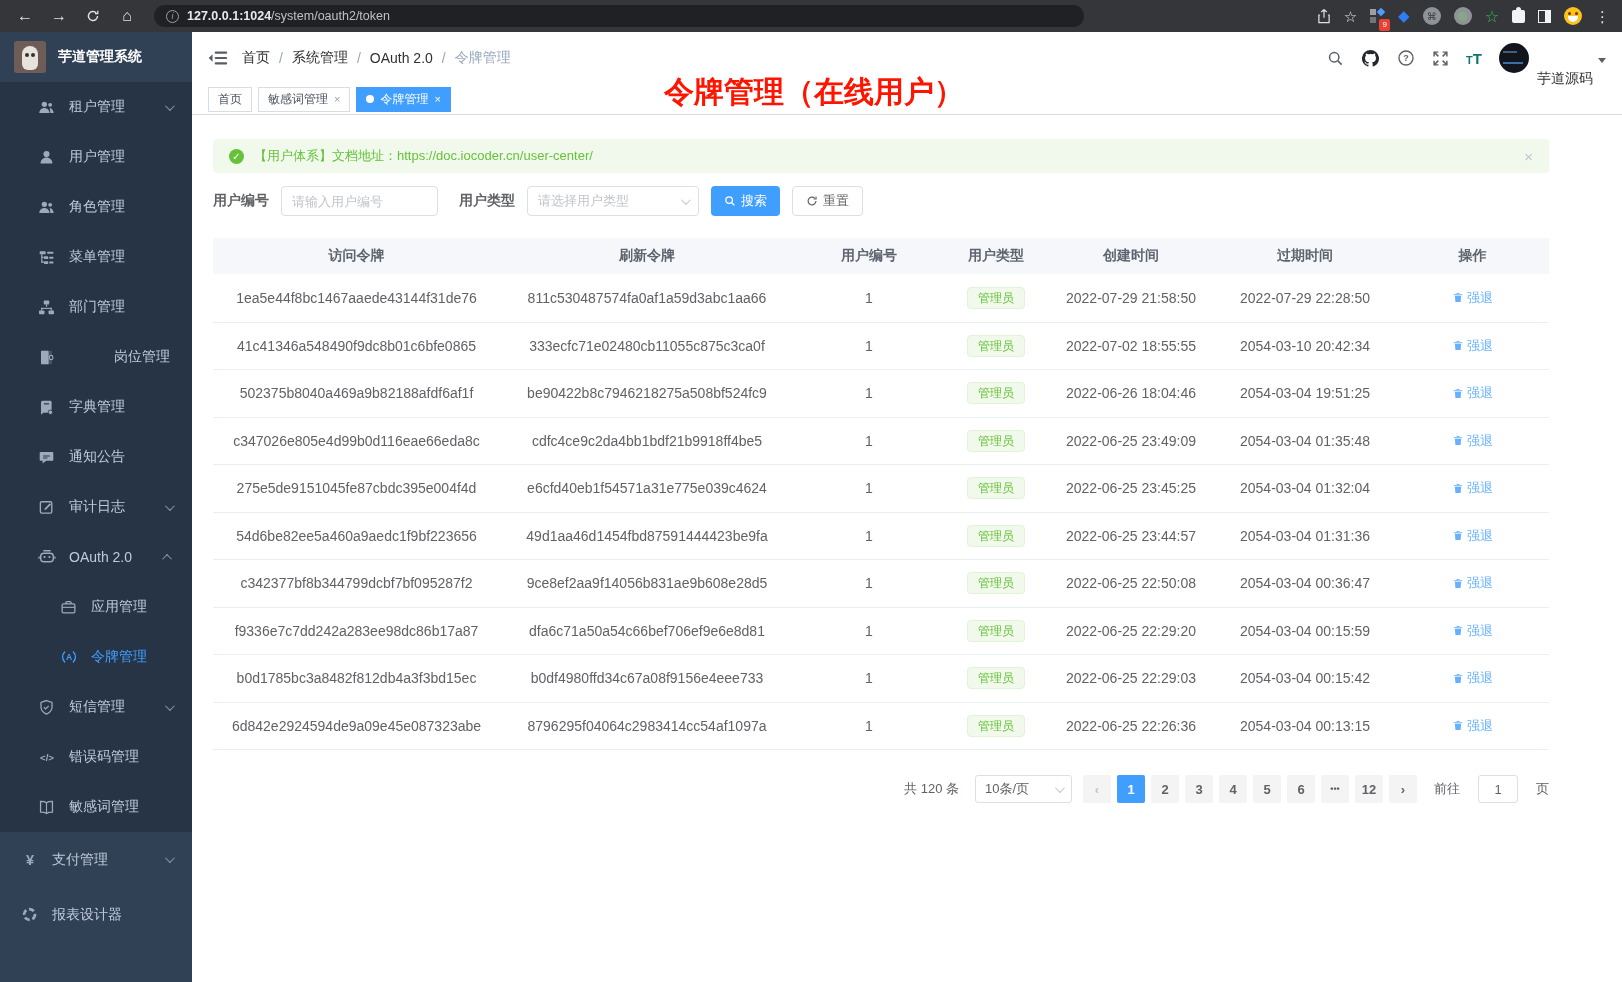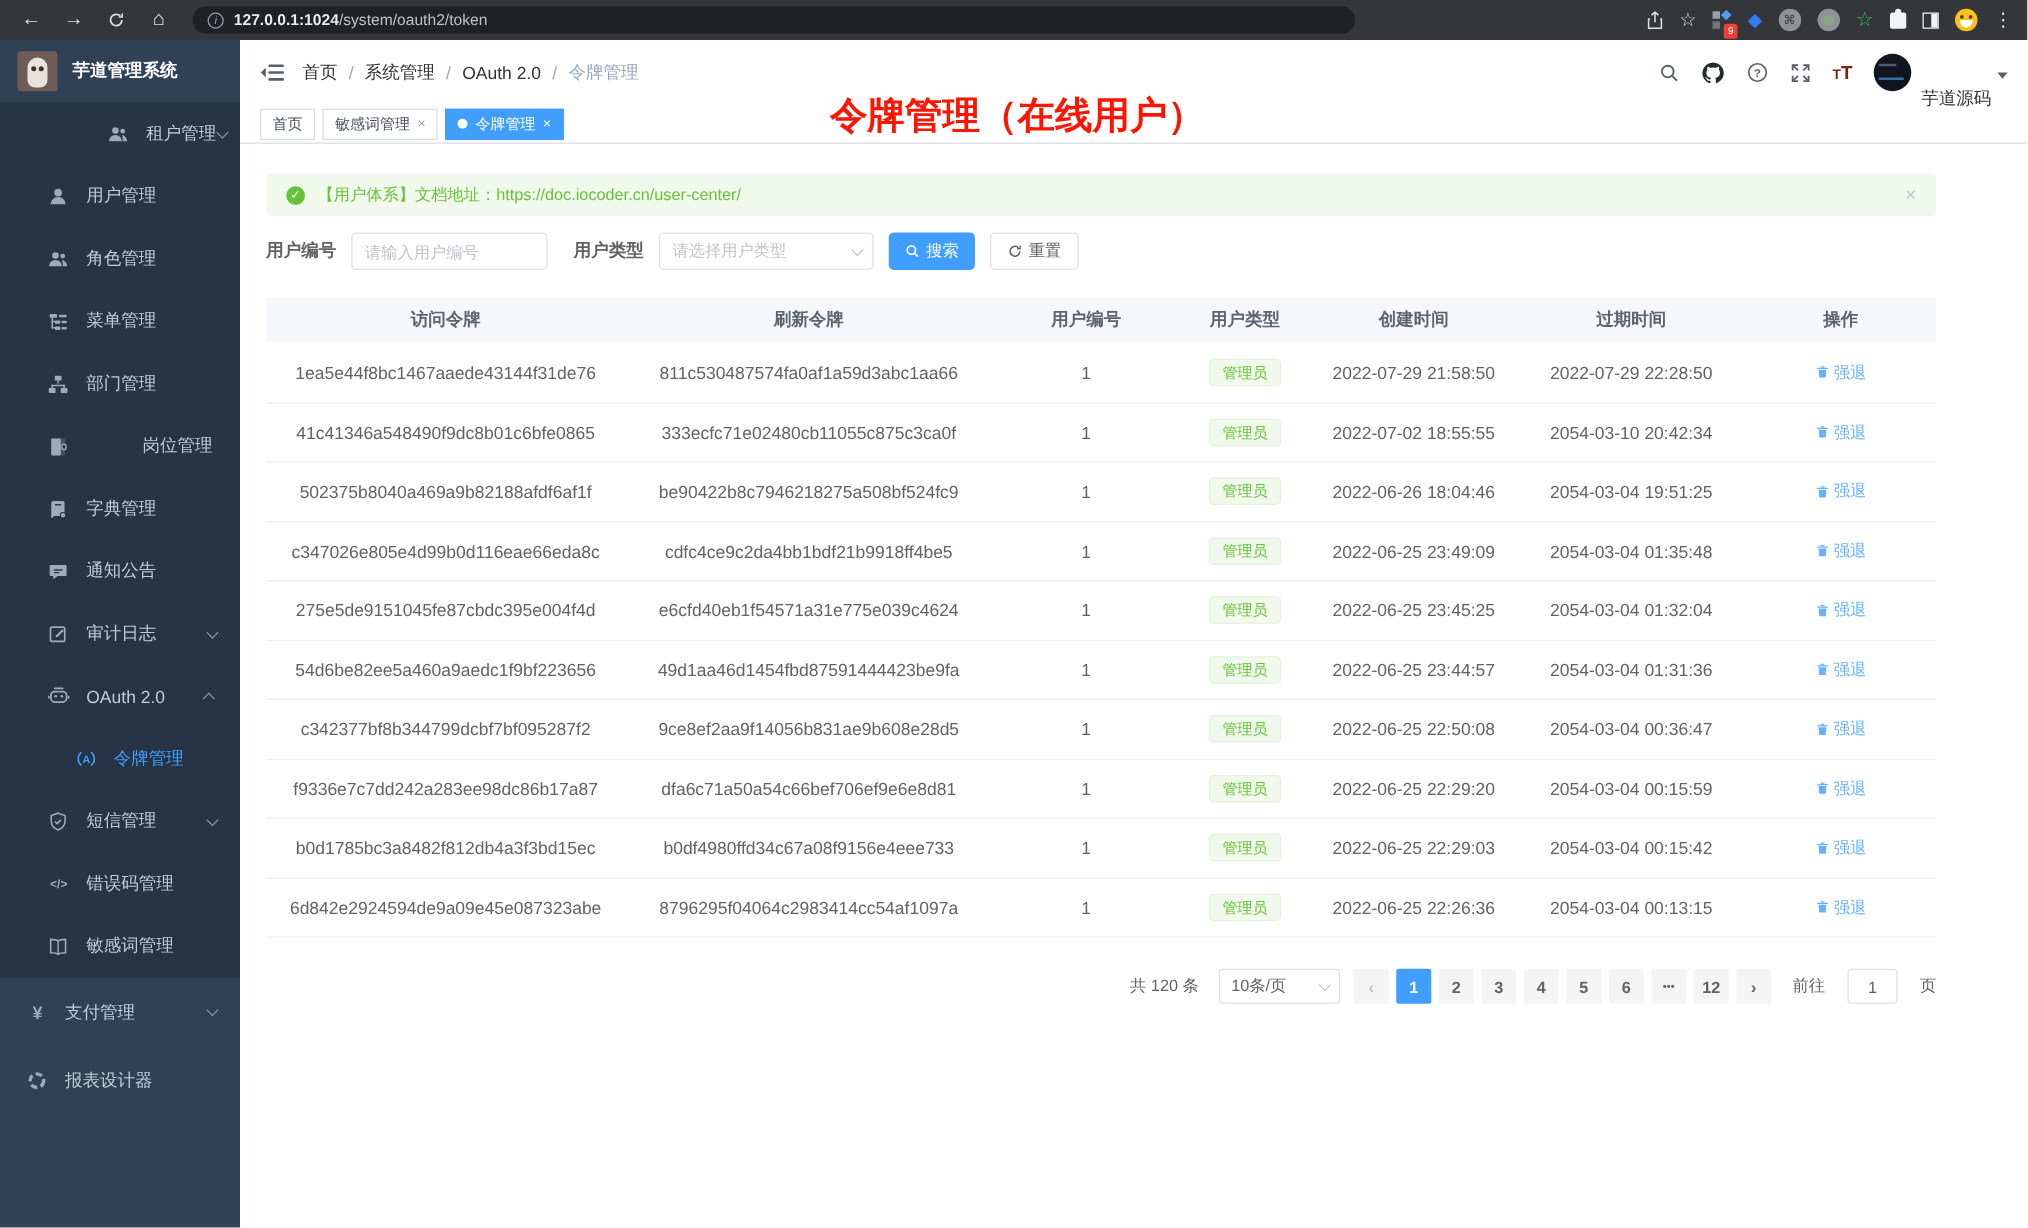--- a/index.html
+++ b/index.html
@@ -68,21 +68,21 @@
     color:#ff1400;z-index:9;white-space:nowrap;}
 
   
   .navbar{height:52px;display:flex;align-items:center;padding:0 16px;flex:none;}
   .hamb{margin-right:14px;display:flex;cursor:pointer;}
   .crumbs{font-size:14px;color:#303133;display:flex;align-items:center;gap:9px;}
   .crumbs .sep{color:#97a8be;}
   .crumbs .last{color:#97a8be;}
   .nav-right{margin-left:auto;display:flex;align-items:center;gap:17px;}
   .nicon{display:flex;align-items:center;cursor:pointer;}
-  .ttxt{font-size:15px;color:#7f1d1d;font-weight:700;}
+  .ttxt{font-size:15px;color:#0f766e;font-weight:700;}
   .ttxt .sm{font-size:11px;}
   .avatar{width:30px;height:30px;border-radius:50%;background:#11151d;position:relative;overflow:hidden;flex:none;}
   .avatar::before{content:"";position:absolute;left:4px;top:8px;width:14px;height:2px;background:#4a5a77;}
   .avatar::after{content:"";position:absolute;left:4px;top:19px;width:20px;height:2px;background:#3a6ea5;}
   .uname{font-size:14px;color:#303133;margin-left:8px;margin-top:42px;}
   .caret{width:0;height:0;border-left:4px solid transparent;border-right:4px solid transparent;
     border-top:5px solid #5a5e66;margin-left:5px;margin-top:4px;}
 
   
   .tagsbar{height:31px;display:flex;align-items:center;padding:0 16px;gap:6px;
@@ -189,21 +189,21 @@
 </div>
 
 <div class="app-row">
 
   <nav class="sidebar">
     <div class="side-logo">
       <span class="logo-img"></span>
       <span class="logo-title">芋道管理系统</span>
     </div>
     <div class="side-sec side-sub">
-        <div class="side-item" style="padding-left: 37px; margin-left: 48px;">
+        <div class="side-item" style="padding-left: 37px;">
           <span class="s-icon">
             <svg width="17" height="17" viewBox="0 0 20 20" fill="currentColor">
               <circle cx="7.5" cy="6.3" r="3.1"></circle>
               <path d="M1.5 16.5c0-3.3 2.7-6 6-6s6 2.7 6 6z"></path>
               <circle cx="14.3" cy="6.9" r="2.3"></circle>
               <path d="M13.8 10.6c2.6.5 4.6 2.9 4.6 5.9h-4c0-2.2-.2-4.3-.6-5.9z"></path>
             </svg>
           </span>
           <span class="lbl">租户管理</span>
           <span class="chev down"></span>
@@ -300,20 +300,30 @@
             <svg width="18" height="18" viewBox="0 0 20 20">
               <rect x="3" y="5.8" width="14" height="9.4" rx="3.6" fill="none" stroke="currentColor" stroke-width="1.6"></rect>
               <circle cx="7.3" cy="10" r="1.2" fill="currentColor"></circle>
               <circle cx="12.7" cy="10" r="1.2" fill="currentColor"></circle>
               <path d="M6.5 3h7" stroke="currentColor" stroke-width="1.6" stroke-linecap="round"></path>
               <path d="M1.2 9.5v2.4M18.8 9.5v2.4" stroke="currentColor" stroke-width="1.4"></path>
             </svg>
           </span>
           <span class="lbl">OAuth 2.0</span>
           <span class="chev up"></span>
+        </div>
+        <div class="side-item" style="padding-left: 59px;">
+          <span class="s-icon">
+            <svg width="17" height="17" viewBox="0 0 20 20">
+              <rect x="2.5" y="5.8" width="15" height="10.4" rx="1.6" fill="none" stroke="currentColor" stroke-width="1.5"></rect>
+              <path d="M7 5.8V4.4A1.4 1.4 0 018.4 3h3.2A1.4 1.4 0 0113 4.4v1.4" fill="none" stroke="currentColor" stroke-width="1.5"></path>
+              <path d="M2.5 9.8h15" stroke="currentColor" stroke-width="1.3"></path>
+            </svg>
+          </span>
+          <span class="lbl">应用管理</span>
         </div>
         <div class="side-item active" style="padding-left: 59px;">
           <span class="s-icon">
             <svg width="18" height="18" viewBox="0 0 20 20">
               <path d="M5.2 4.5a7.6 7.6 0 000 11M14.8 4.5a7.6 7.6 0 010 11" stroke="currentColor" stroke-width="1.5" fill="none" stroke-linecap="round"></path>
               <text x="10" y="13.4" font-size="9.5" text-anchor="middle" fill="currentColor" font-weight="bold">A</text>
             </svg>
           </span>
           <span class="lbl">令牌管理</span>
         </div>

